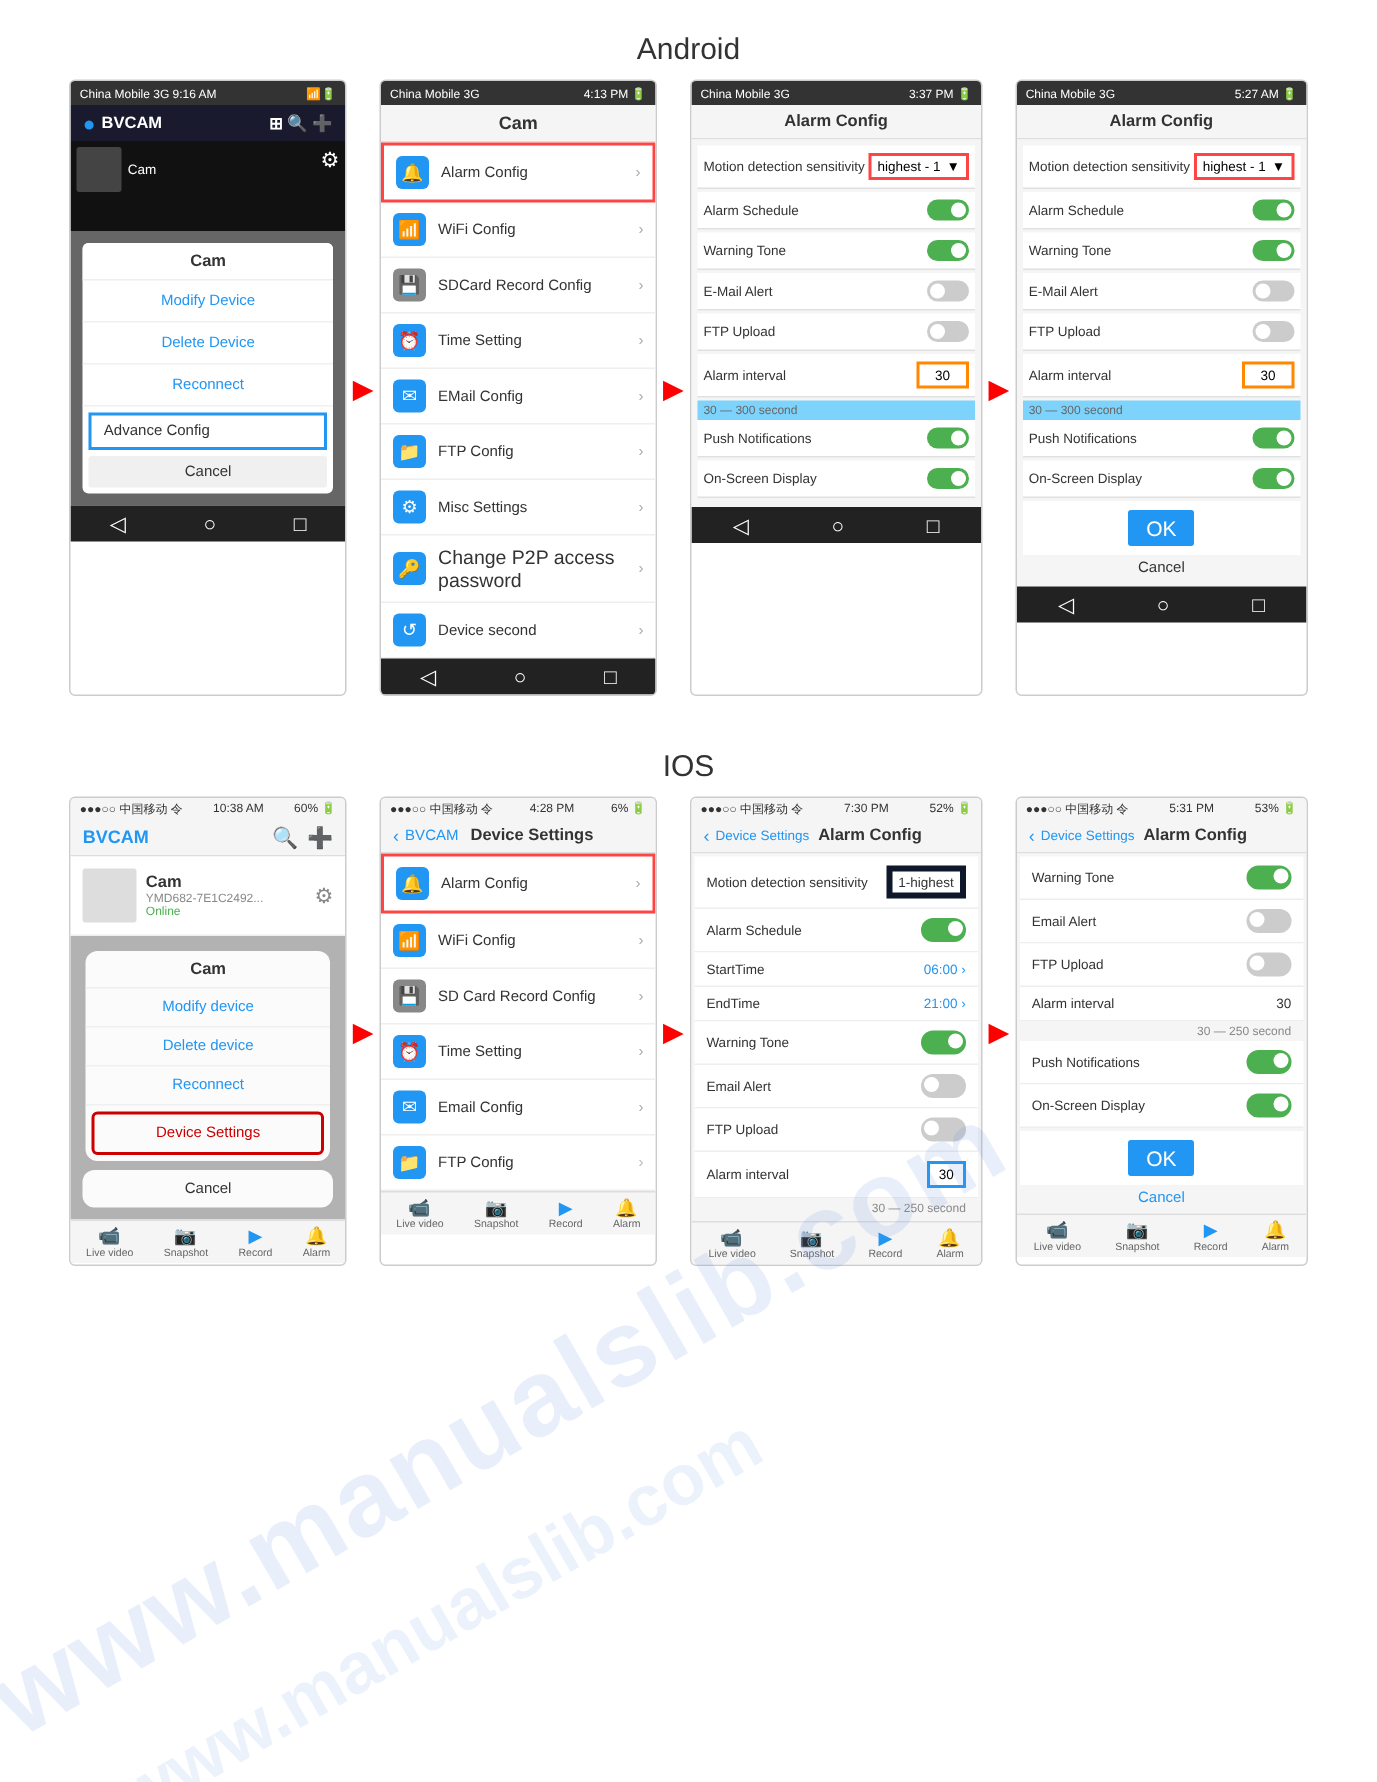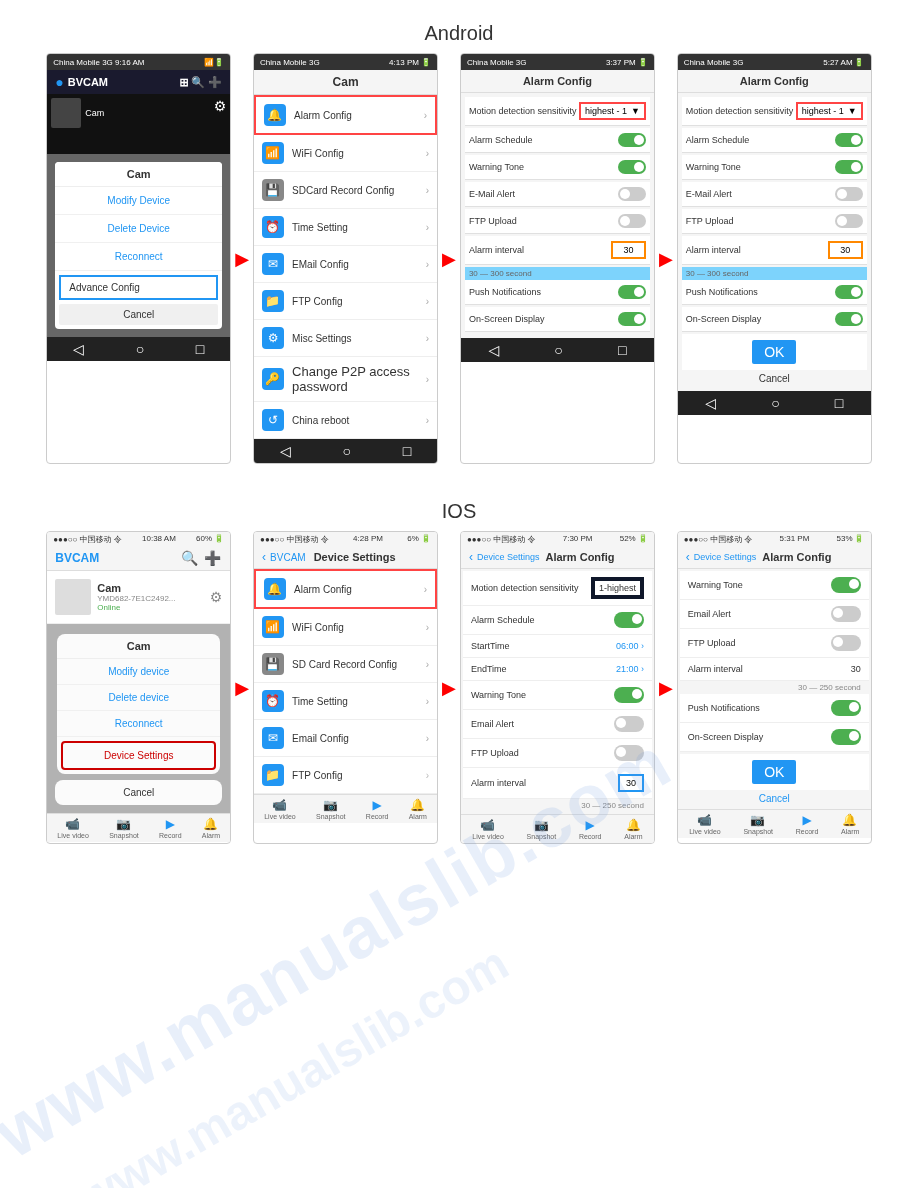--- a/index.html
+++ b/index.html
@@ -525,21 +525,21 @@
           <span>Misc Settings</span>
           <span class="menu-arrow">›</span>
         </div>
         <div class="menu-item">
           <div class="icon-box blue">🔑</div>
           <span style="font-size:13px;">Change P2P access password</span>
           <span class="menu-arrow">›</span>
         </div>
         <div class="menu-item">
           <div class="icon-box blue">↺</div>
-          <span>China reboot</span>
+          <span>Device second</span>
           <span class="menu-arrow">›</span>
         </div>
       </div>
       <div class="nav-bar">
         <span class="nav-btn">◁</span>
         <span class="nav-btn">○</span>
         <span class="nav-btn">□</span>
       </div>
     </div>
 

